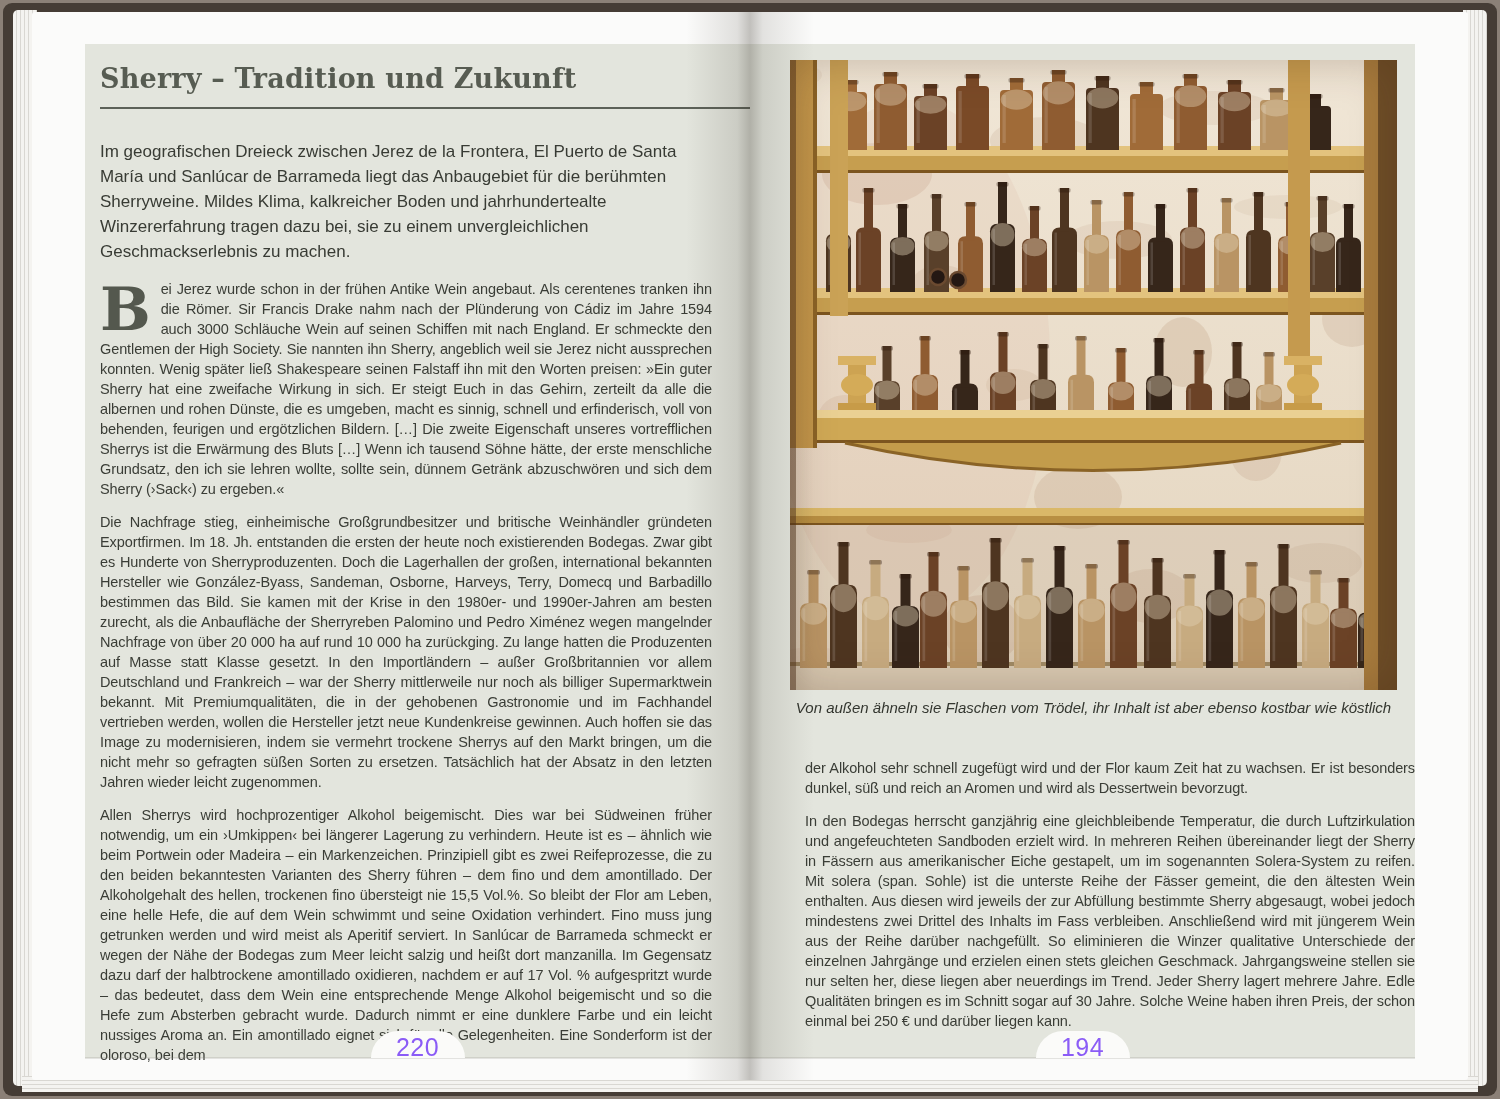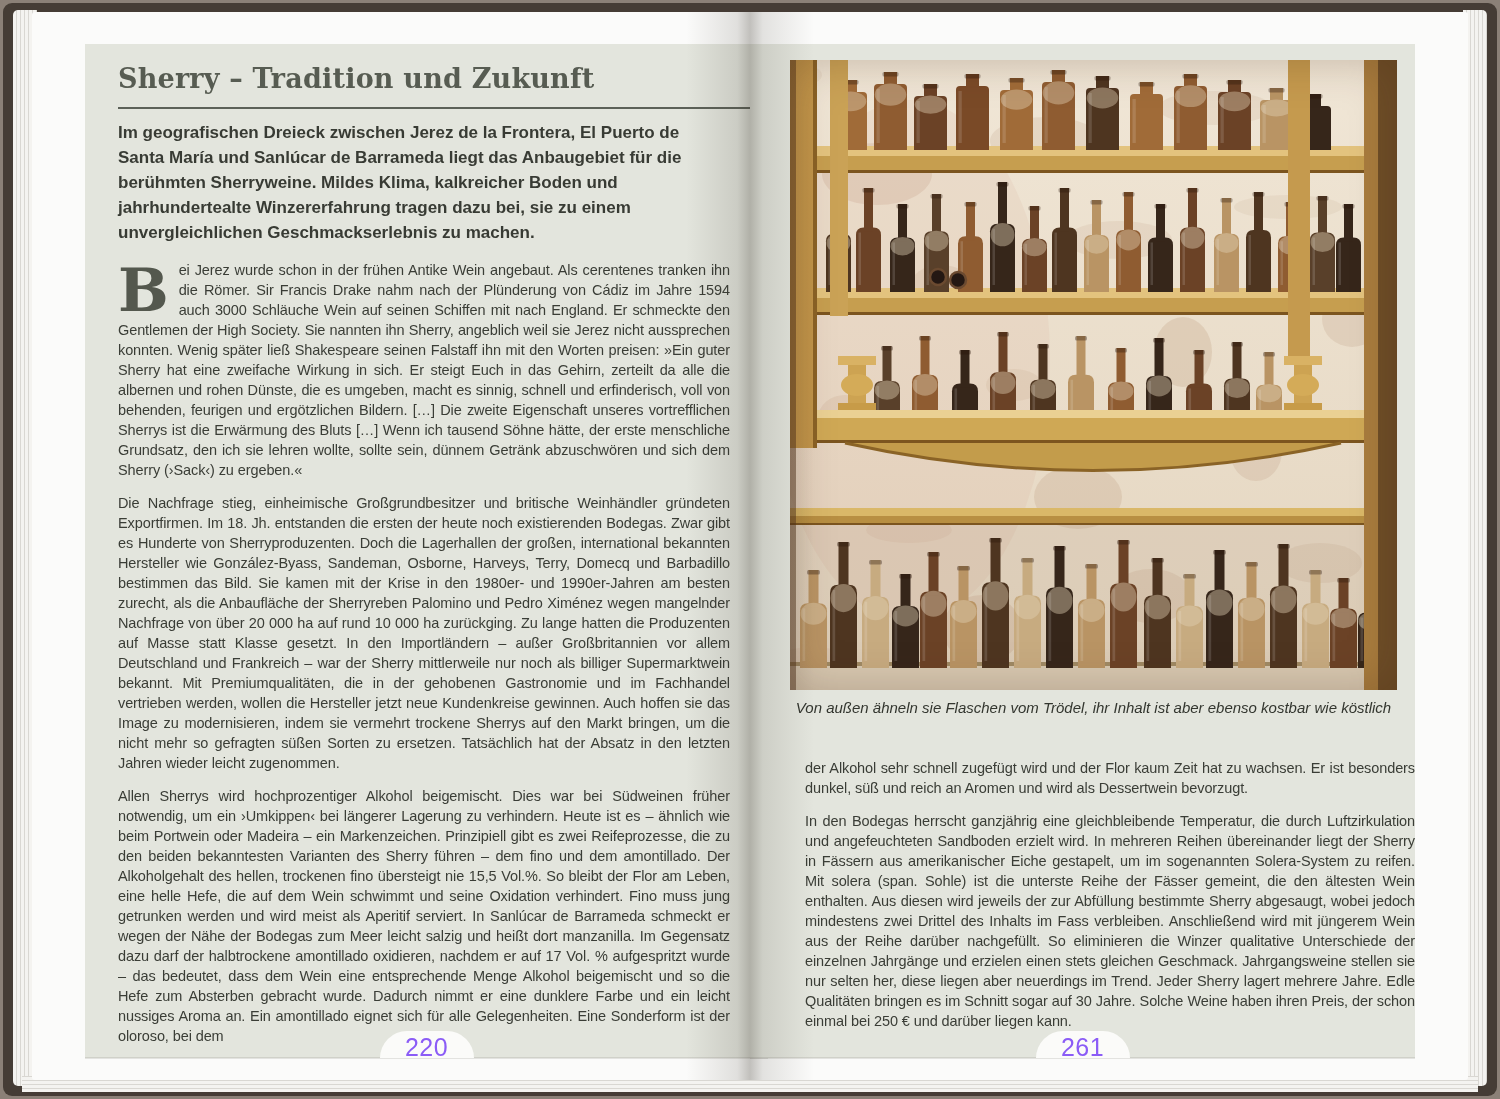--- a/index.html
+++ b/index.html
@@ -9,28 +9,28 @@
   .fore{position:absolute;z-index:1;}
   .fore.l{left:13px;top:10px;width:24px;height:1076px;border-radius:5px 0 0 5px;
     background:repeating-linear-gradient(90deg,#f4f3f0 0 3px,#d9d7d2 3px 4px);}
   .fore.r{right:13px;top:10px;width:24px;height:1076px;border-radius:0 5px 5px 0;
     background:repeating-linear-gradient(90deg,#f4f3f0 0 3px,#d9d7d2 3px 4px);}
   .fore.b{left:22px;right:22px;bottom:7px;height:16px;
     background:repeating-linear-gradient(0deg,#f4f3f0 0 3px,#d9d7d2 3px 4px);}
   .sheet{position:absolute;left:32px;right:32px;top:12px;bottom:19px;background:#fbfbfa;border-radius:3px;z-index:2;}
   .panel{position:absolute;top:44px;height:1014px;background:#e3e5dd;z-index:3;}
   .panel::after{content:"";position:absolute;left:0;right:0;bottom:-1px;height:2px;background:rgba(140,140,130,.22);}
-  .panel.left{left:85px;width:665px;padding-left:18px;}
+  .panel.left{left:85px;width:665px;}
   .panel.right{left:750px;width:665px;}
   .gutter{position:absolute;left:686px;top:12px;width:128px;height:1068px;z-index:5;pointer-events:none;
     background:linear-gradient(90deg,rgba(60,55,45,0) 0%,rgba(60,55,45,.14) 40%,rgba(60,55,45,.30) 50%,rgba(60,55,45,.13) 60%,rgba(60,55,45,0) 100%);}
 
   h1.title{margin:20px 38px 0 15px;font-family:"DejaVu Serif",serif;font-weight:700;font-size:27px;line-height:1.12;color:#575c52;letter-spacing:.2px;}
   .rule{margin:13px 0 0 15px;height:2px;background:#5c6158;width:calc(100% - 15px);}
-  .intro{margin:11px 38px 0 15px;font-weight:700;font-size:17px;line-height:25px;color:#383b34;}
+  .intro{margin:30px 38px 0 15px;font-weight:400;font-size:17px;line-height:25px;color:#383b34;}
   .bodytext{margin:15px 38px 0 15px;}
   .para{font-size:14.5px;line-height:20px;letter-spacing:-0.1px;text-align:justify;color:#3a3d36;margin:0 0 13px 0;}
   .para .it{}
   .dropcap{float:left;font-family:"DejaVu Serif",serif;font-weight:700;font-size:60px;line-height:50px;color:#54584e;margin:5px 10px 0 0;}
 
   .tab{position:absolute;bottom:0;left:50%;transform:translateX(-50%);width:94px;height:27px;background:#fbfbf9;border-radius:47px 47px 0 0;text-align:center;z-index:4;}
   .tab span{display:inline-block;font-size:25px;color:#8b5cf6;line-height:33px;letter-spacing:.5px;}
 
   .photo{position:absolute;top:16px;left:40px;width:607px;height:630px;margin:0;}
   .photo svg{display:block;width:607px;height:630px;}
@@ -406,17 +406,17 @@
           <rect x="574" y="0" width="14" height="630" fill="#a87c3e"></rect>
           <rect x="588" y="0" width="19" height="630" fill="#6e4e28"></rect>
           <rect x="0" y="0" width="6" height="630" fill="rgba(80,50,25,0.5)"></rect>
         </svg>
     </figure>
     <div class="caption">Von außen ähneln sie Flaschen vom Trödel, ihr Inhalt ist aber ebenso kostbar wie köstlich</div>
     <div class="bodytext rbody">
       <p class="para"><span>der Alkohol sehr schnell zugefügt wird und der Flor kaum Zeit hat zu wachsen. Er ist besonders dunkel, süß und reich an Aromen und wird als Dessertwein bevorzugt.</span></p>
       <p class="para"><span>In den Bodegas herrscht ganzjährig eine gleichbleibende Temperatur, die durch Luftzirkulation und angefeuchteten Sandboden erzielt wird. In mehreren Reihen übereinander liegt der Sherry in Fässern aus amerikanischer Eiche gestapelt, um im sogenannten Solera-System zu reifen. Mit </span><span class="it">solera</span><span> (span. Sohle) ist die unterste Reihe der Fässer gemeint, die den ältesten Wein enthalten. Aus diesen wird jeweils der zur Abfüllung bestimmte Sherry abgesaugt, wobei jedoch mindestens zwei Drittel des Inhalts im Fass verbleiben. Anschließend wird mit jüngerem Wein aus der Reihe darüber nachgefüllt. So eliminieren die Winzer qualitative Unterschiede der einzelnen Jahrgänge und erzielen einen stets gleichen Geschmack. Jahrgangsweine stellen sie nur selten her, diese liegen aber neuerdings im Trend. Jeder Sherry lagert mehrere Jahre. Edle Qualitäten bringen es im Schnitt sogar auf 30 Jahre. Solche Weine haben ihren Preis, der schon einmal bei 250 € und darüber liegen kann.</span></p>
     </div>
-    <div class="tab"><span>261</span></div>
+    <div class="tab"><span>194</span></div>
   </section>
 
   <div class="gutter"></div>
 </div>
 
 </body></html>

